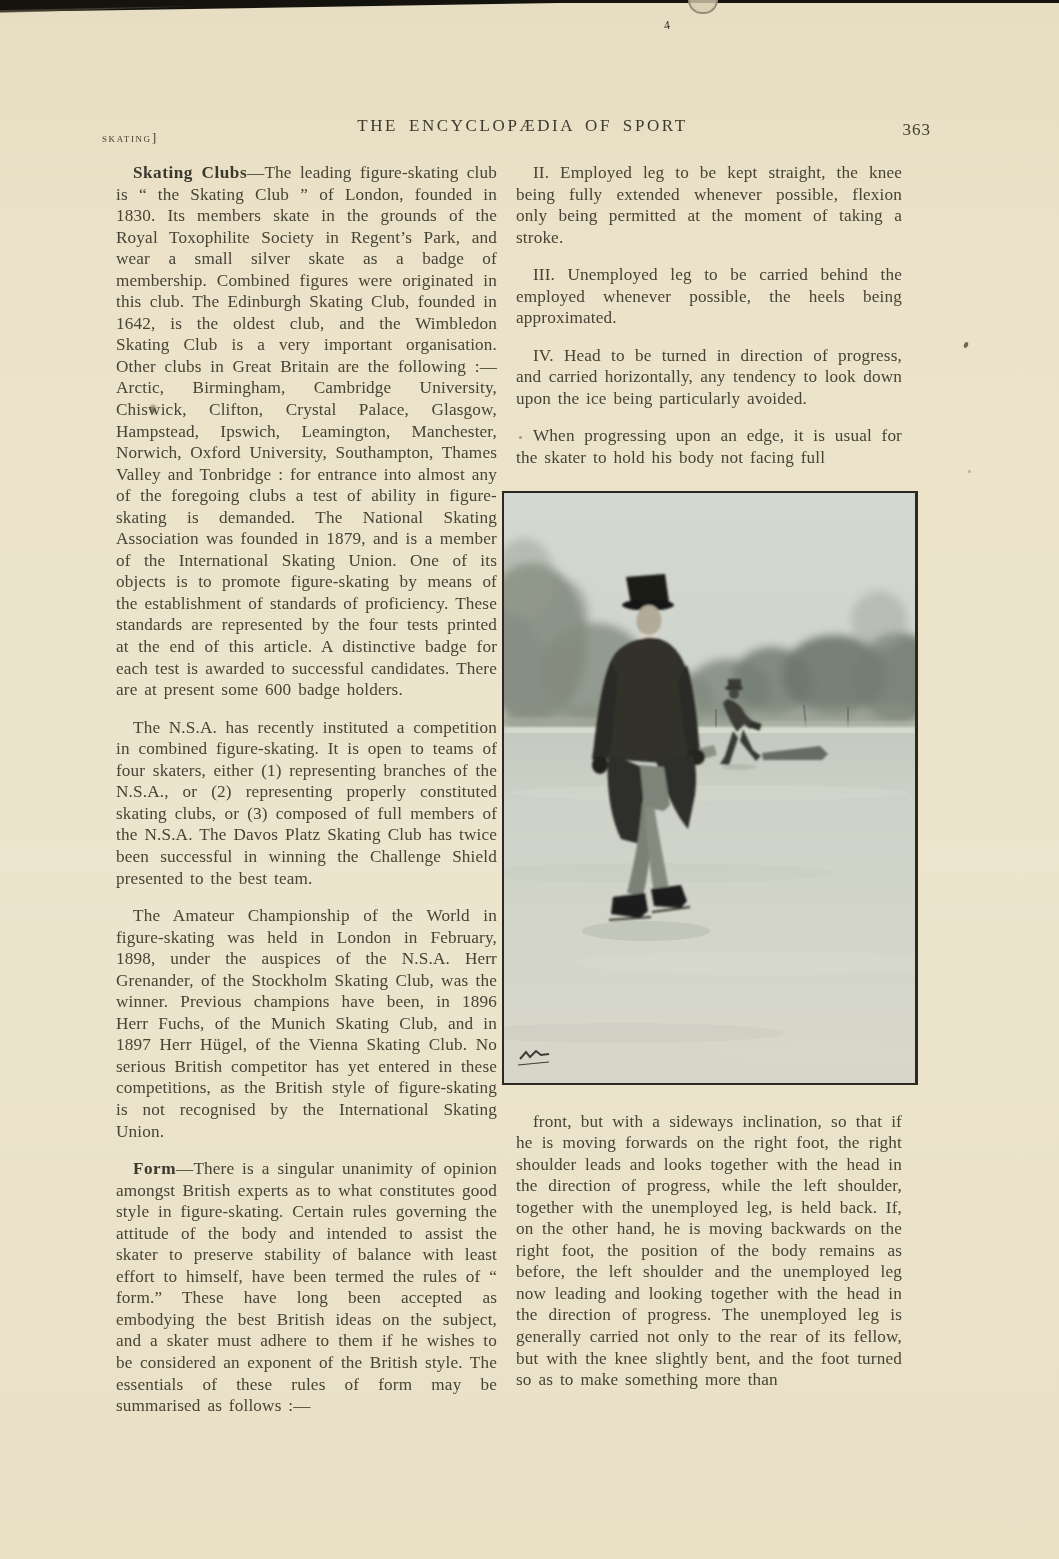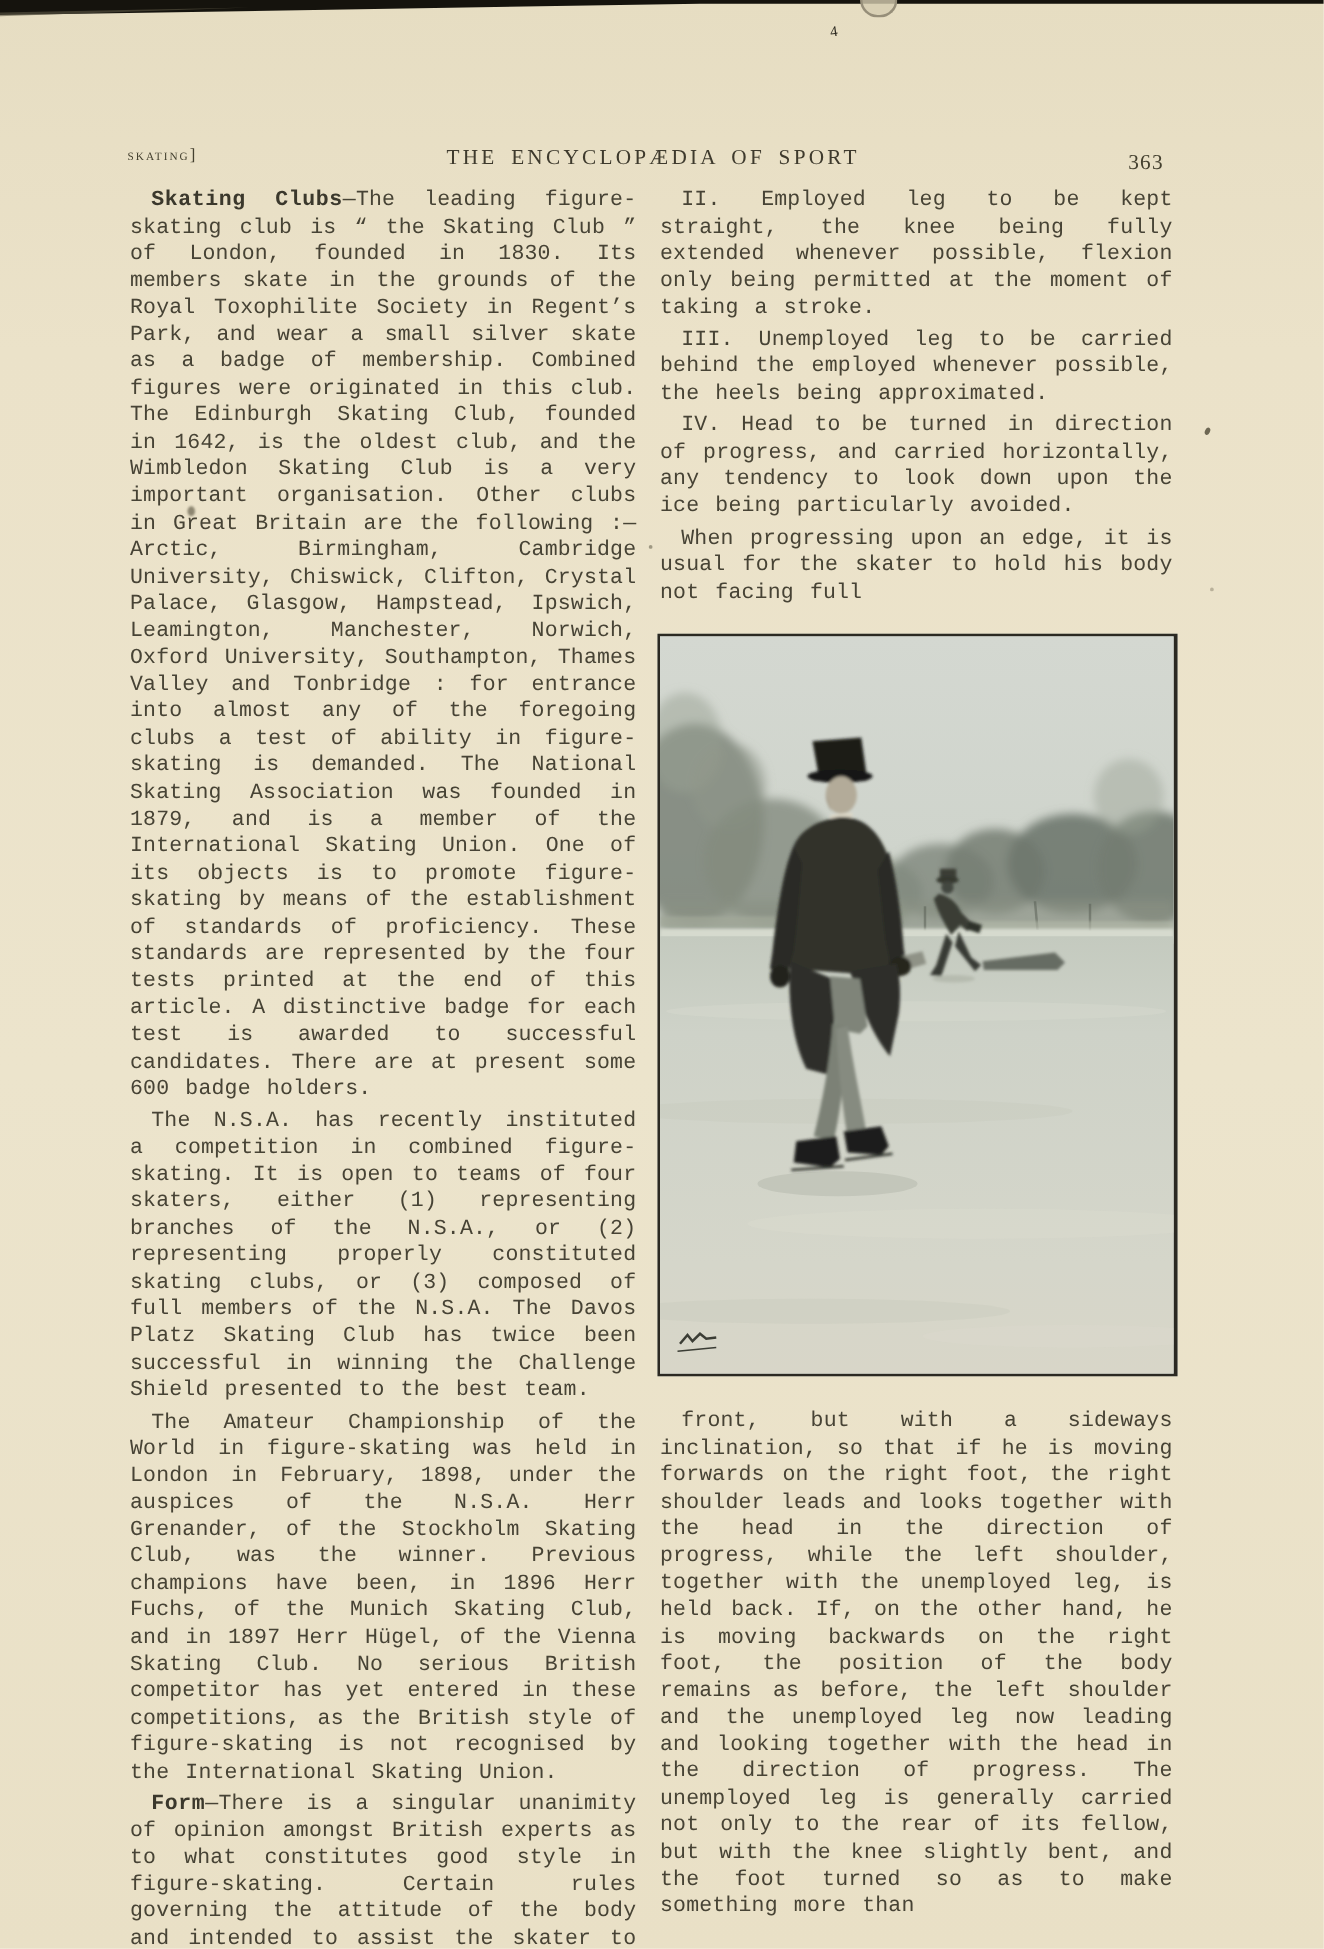--- a/index.html
+++ b/index.html
@@ -21,36 +21,36 @@
     transform:rotate(-8deg); font-family:"Liberation Serif",serif;
   }
   .speck { position:absolute; background:#6d6753; border-radius:50%; }
   .speck.s1 { left:964px; top:342px; width:4px; height:6px; transform:rotate(25deg); }
   .speck.s2 { left:150px; top:405px; width:6px; height:8px; filter:blur(1px); opacity:.75; }
   .speck.s3 { left:519px; top:436px; width:3px; height:3px; opacity:.6; }
   .speck.s4 { left:968px; top:470px; width:3px; height:3px; opacity:.4; }
 
   .page-header { position:absolute; left:100px; top:116px; width:845px; height:22px; }
   .hdr-left {
-    position:absolute; left:2px; top:0; font-size:13.5px; letter-spacing:1.6px;
+    position:absolute; left:2px; top:14px; font-size:13.5px; letter-spacing:1.6px;
     color:#44402f; font-variant:small-caps; text-transform:lowercase;
   }
   .hdr-center {
     display:block; text-align:center; font-size:17px; letter-spacing:2.6px;
     color:#3e3a2d; word-spacing:4px;
   }
   .hdr-right { position:absolute; right:14px; top:4px; font-size:17px; color:#44402f; letter-spacing:1px; }
 
   .col {
     position:absolute; top:146px; text-align:justify;
     font-size:17.2px; line-height:21.55px; letter-spacing:.15px; word-spacing:2.4px;
   }
   .col-left  { left:100px;  width:413px; }
-  .col-right { left:524px;  width:418px; }
-  .para { margin:4px; text-indent:17px;font-family:Liberation Mono, monospace; }
+  .col-right { left:500px;  width:418px; }
+  .para { margin:16px; text-indent:17px; }
   .para .lead { font-weight:bold; letter-spacing:.5px; color:#3b382c; }
 
   .plate {
     margin:22px 0 0 2px; padding:0; width:411px; height:590px;
     border:2px solid #2b2922; border-right-width:3px;
     background:#ccd1c9; overflow:hidden;
   }
   .plate svg { display:block; }
   .caption {
     margin-top:16px; text-align:center; text-indent:0;

